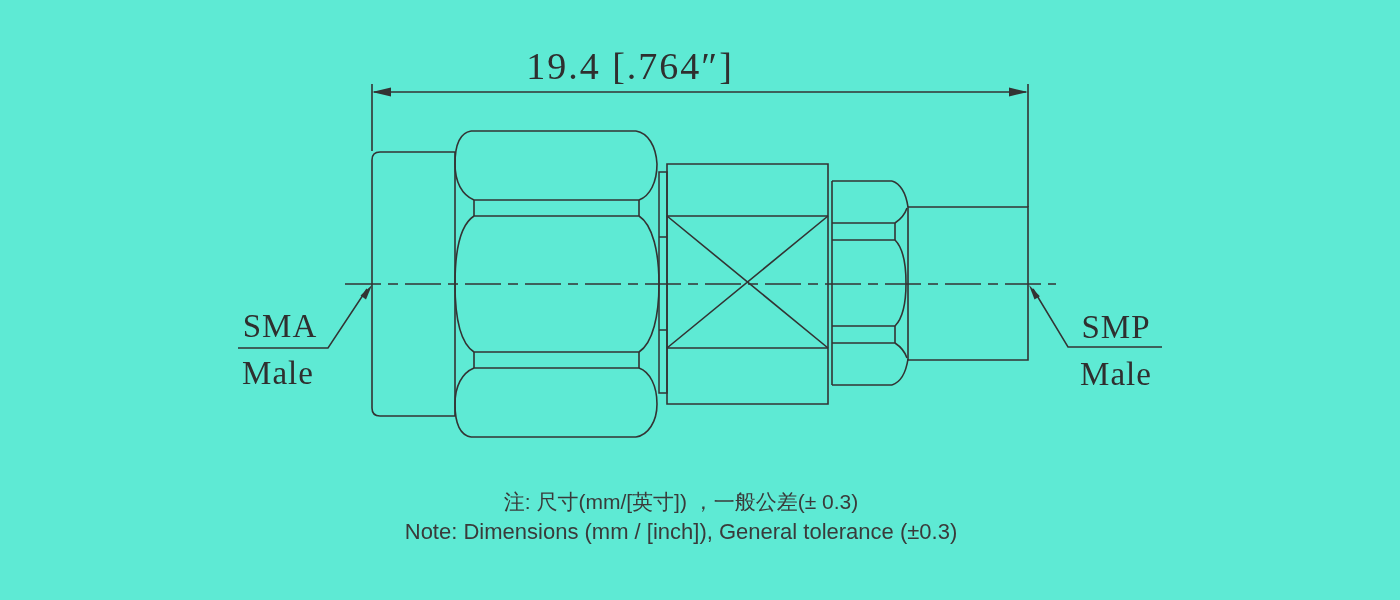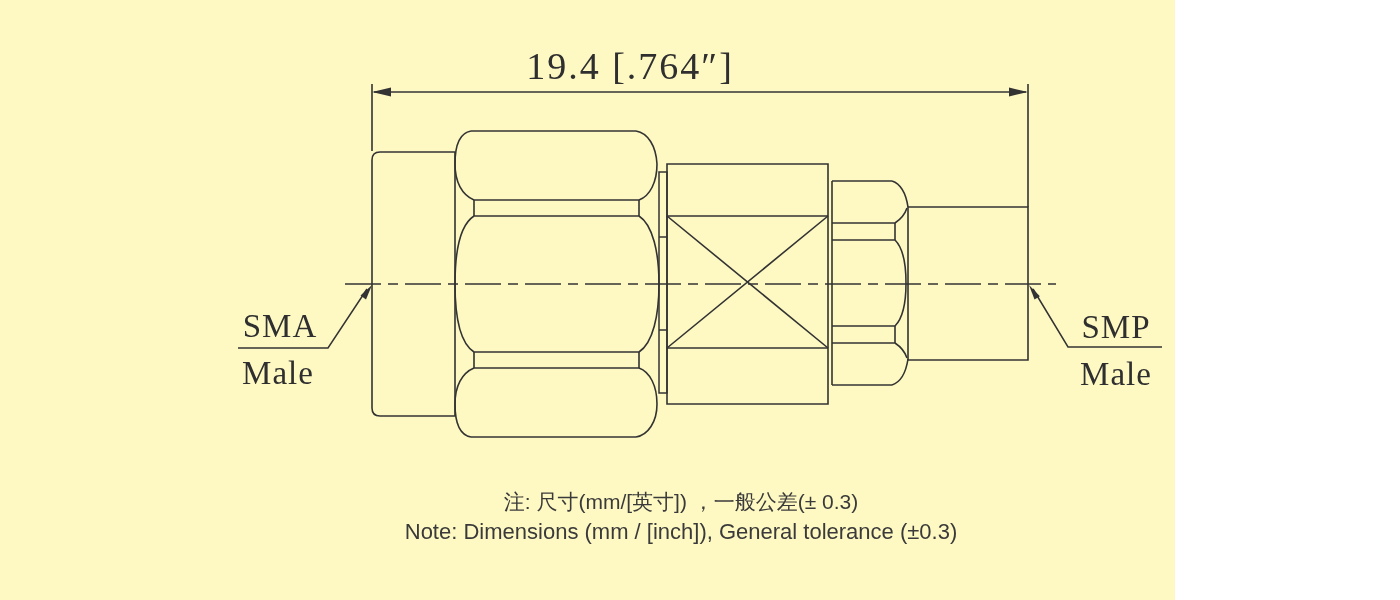--- a/index.html
+++ b/index.html
@@ -2,23 +2,23 @@
 <html><head>
 <meta charset="utf-8">
 <style>
   html, body {
     margin: 0;
     padding: 0;
     background: #ffffff;
   }
   .canvas {
     position: relative;
-    width: 1175px;
+    width: 1400px;
     height: 600px;
-    background: #fef9c3;
+    background: #5eead4;
     overflow: hidden;
     font-family: "Liberation Sans", "DejaVu Sans", sans-serif;
   }
   svg.drawing {
     position: absolute;
     left: 0;
     top: 0;
     width: 1400px;
     height: 600px;
   }

